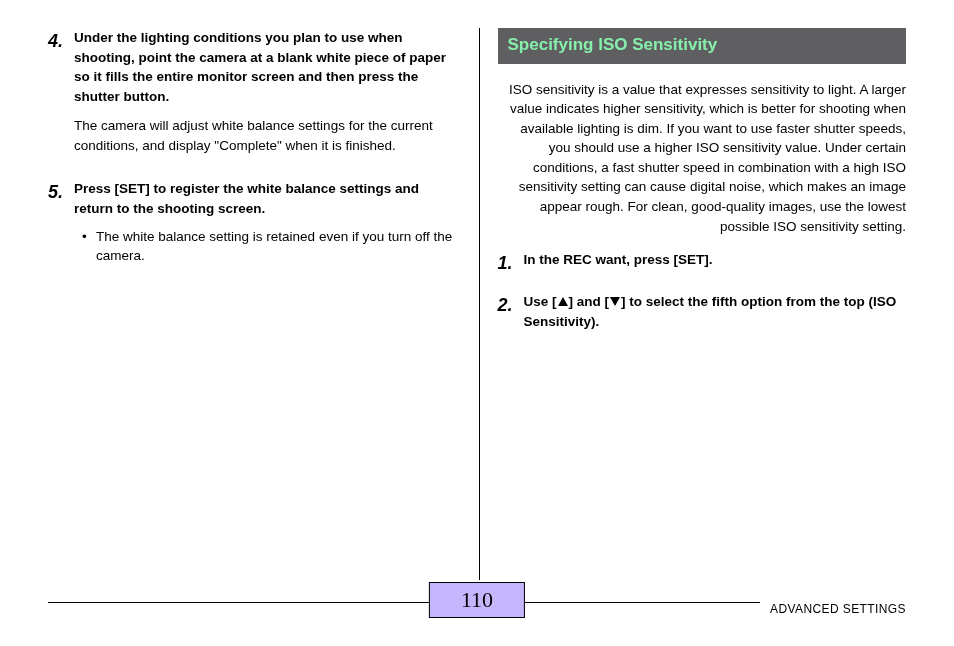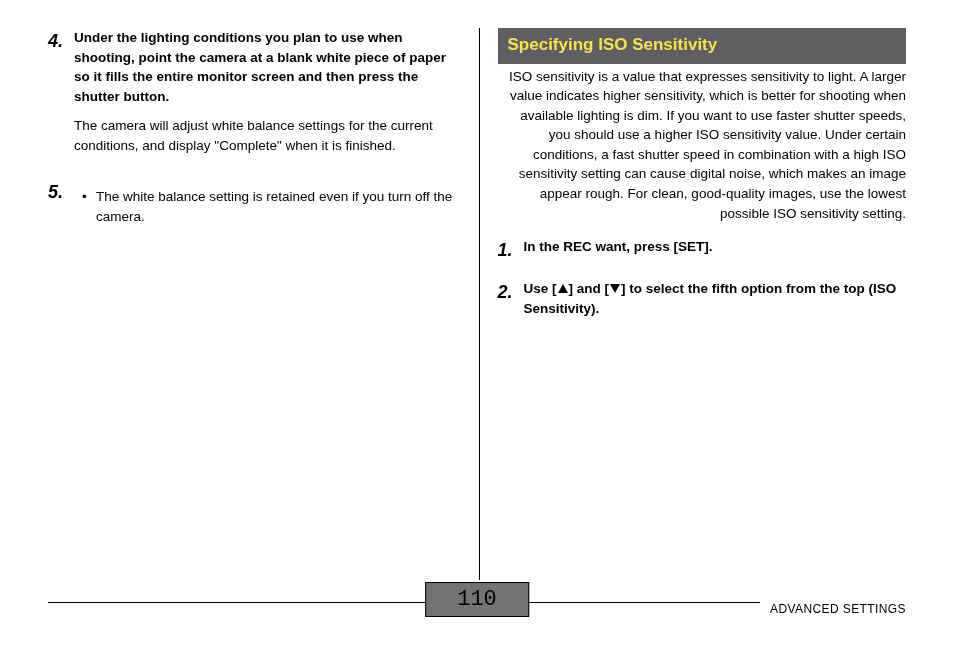--- a/index.html
+++ b/index.html
@@ -57,25 +57,25 @@
   .bullet {
     display: flex;
     margin-top: 8px;
     padding-left: 8px;
   }
   .bullet .dot { width: 14px; flex: 0 0 14px; }
   .bullet .txt { flex: 1 1 auto; }
 
   .section-bar {
     background: #5f5f61;
-    color: #fde047;
+    color: #86efac;
     font-weight: 700;
     font-size: 17px;
     padding: 5px 10px 6px 10px;
-    margin-bottom: 3px;
+    margin-bottom: 16px;
   }
   .para { margin-bottom: 14px; text-align: right; }
 
   .inline-tri {
     display: inline-block;
     vertical-align: -1px;
   }
 
   .footer {
     position: absolute;
@@ -87,24 +87,24 @@
   .footer-line {
     border-top: 1px solid #000;
     position: absolute;
     left: 0; right: 0; top: 22px;
   }
   .page-num-box {
     position: absolute;
     left: 50%;
     transform: translateX(-50%);
     top: 2px;
-    background: #737373;
+    background: #c4b5fd;
     border: 1px solid #000;
     padding: 4px 31px;
-    font-family: Liberation Mono, monospace;
+    font-family: Liberation Serif, serif;
     font-size: 22px;
   }
   .footer-right {
     position: absolute;
     right: 0;
     top: 2px;
     background: #fff;
     padding-left: 10px;
     font-size: 12px;
     letter-spacing: 0.4px;
@@ -131,20 +131,21 @@
       <div class="step-body">
         <div>The camera will adjust white balance settings for the current conditions, and display "Complete" when it is finished.</div>
       </div>
     </div>
 
     <div style="height:14px"></div>
 
     <div class="step">
       <div class="step-num">5.</div>
       <div class="step-body">
+        <div class="step-head">Press [SET] to register the white balance settings and return to the shooting screen.</div>
         <div class="bullet">
           <div class="dot">•</div>
           <div class="txt">The white balance setting is retained even if you turn off the camera.</div>
         </div>
       </div>
     </div>
 
   </div>
 
   <div class="divider"></div>

